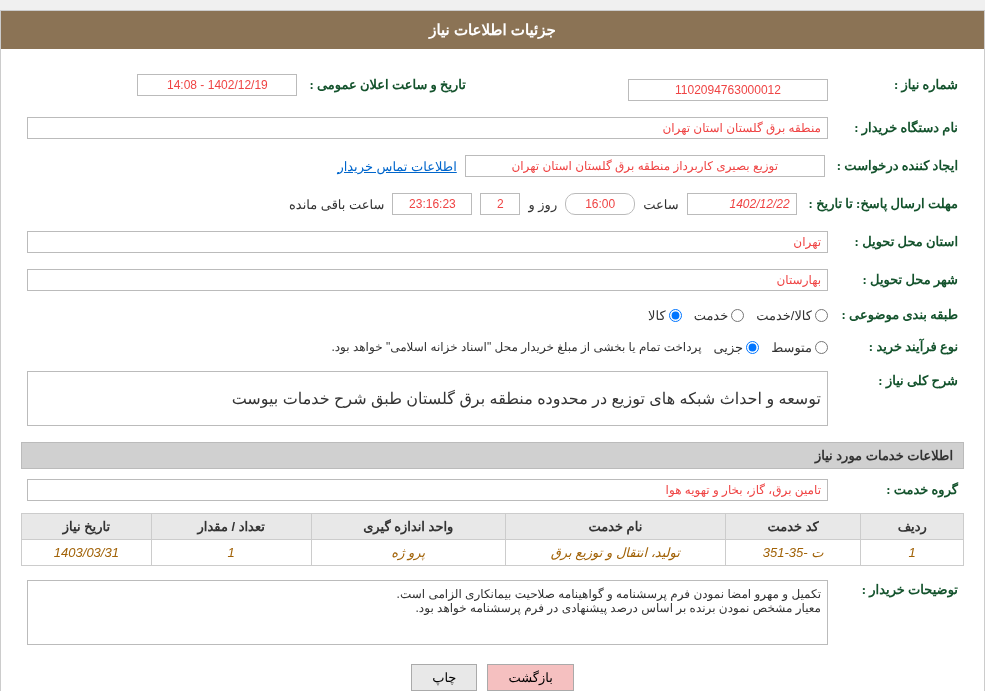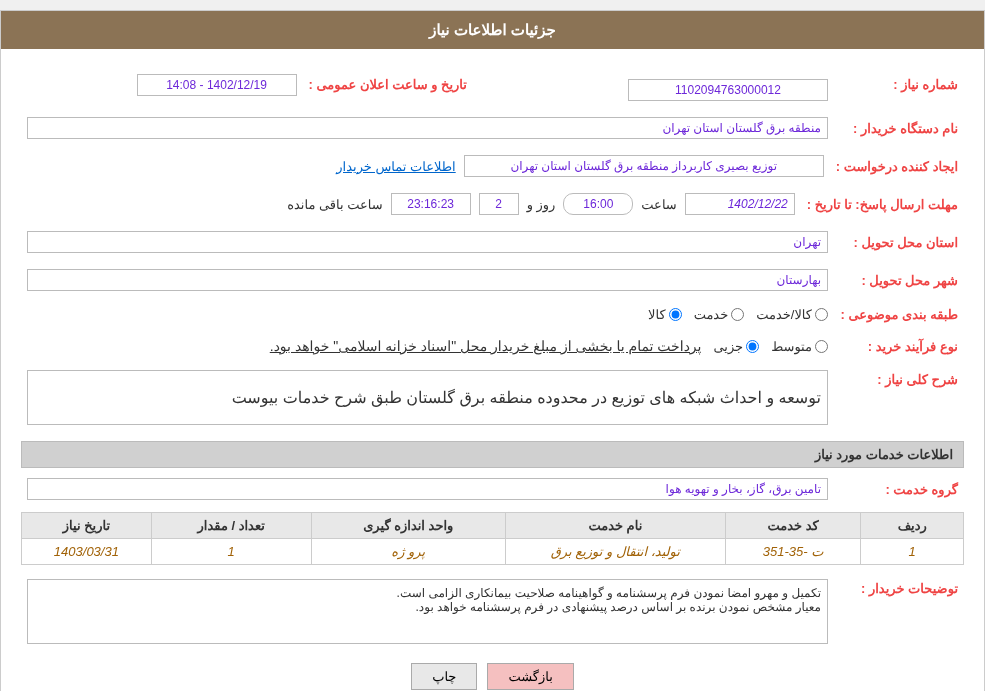--- a/index.html
+++ b/index.html
@@ -30,36 +30,37 @@
     .form-table {
       width: 100%;
       border-collapse: collapse;
       margin-bottom: 8px;
     }
     .form-table td {
       padding: 4px 6px;
       vertical-align: middle;
     }
     .label-cell {
-      color: #ef4444;
+      color: #14532d;
       font-weight: bold;
       white-space: nowrap;
       text-align: right;
       width: 130px;
+      font-family: Liberation Serif, serif;
     }
     .value-cell {
       text-align: right;
     }
     .input-box {
       border: 1px solid #bbb;
       background: #fff;
       padding: 3px 6px;
       font-size: 12px;
       font-family: Tahoma, Arial, sans-serif;
-      color: #6d28d9;
+      color: #ef4444;
       direction: rtl;
       display: inline-block;
     }
     .input-medium {
       width: 180px;
       margin-top: 11px;
     }
     .link-text {
       color: #0066cc;
       text-decoration: underline;
@@ -277,21 +278,21 @@
         <td class="value-cell">
           <div class="radio-group">
             <label class="radio-item">
               <input type="radio" name="purchase_type" style="">
               <span>متوسط</span>
             </label>
             <label class="radio-item">
               <input type="radio" name="purchase_type" checked="" style="">
               <span>جزیی</span>
             </label>
-            <span style="font-size:14px;color:#333;text-decoration:underline;">پرداخت تمام یا بخشی از مبلغ خریدار محل "اسناد خزانه اسلامی" خواهد بود.</span>
+            <span style="font-size:12px;color:#333;">پرداخت تمام یا بخشی از مبلغ خریدار محل "اسناد خزانه اسلامی" خواهد بود.</span>
           </div>
         </td>
       </tr>
     </tbody>
       </table>
 
     <table class="form-table">
       <tbody>
           <tr>
         <td class="label-cell" style="vertical-align:top;padding-top:6px;">شرح کلی نیاز :</td>

